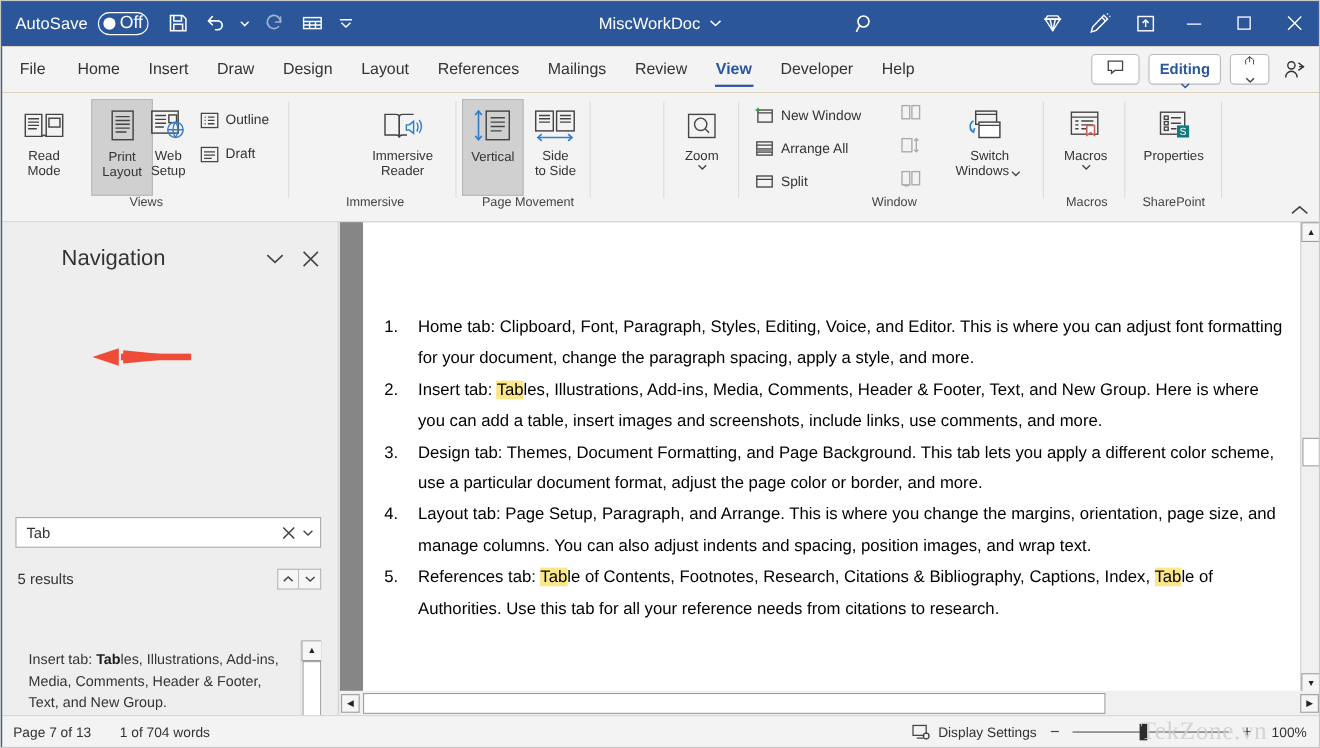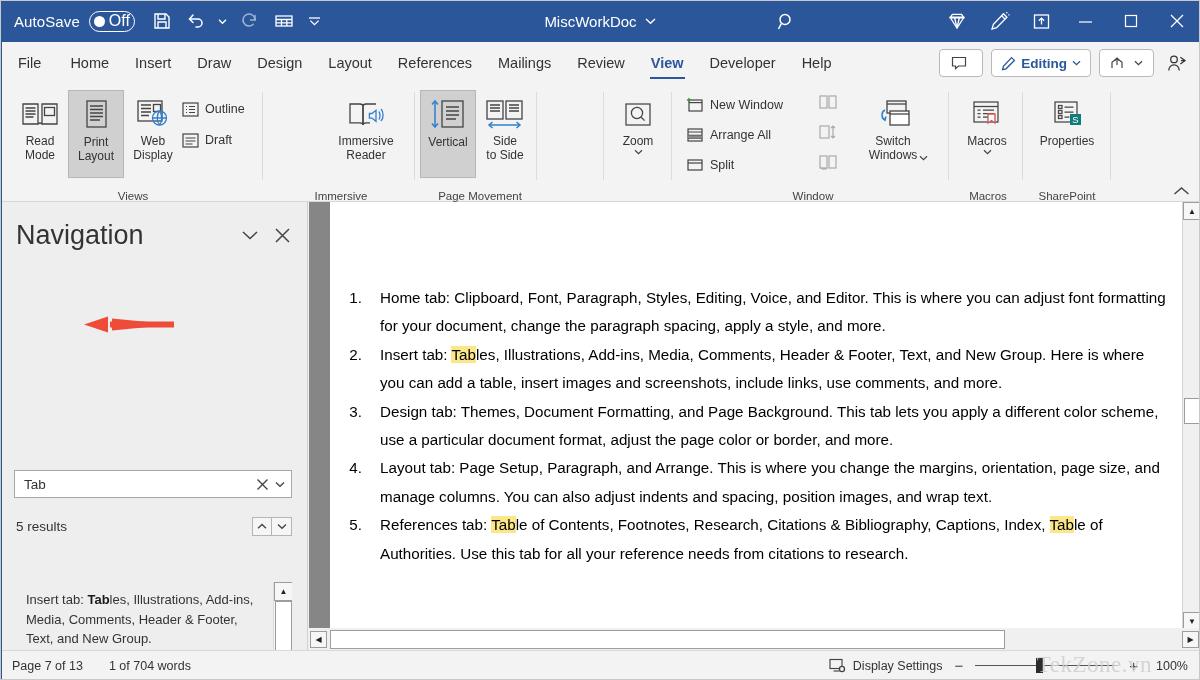--- a/index.html
+++ b/index.html
@@ -57,33 +57,33 @@
   }
   .rtab:first-child { padding-left:18px; padding-right:16px; }
   .rtab.active { color:#2b579a; font-weight:bold; }
   .rtab.active::after {
     content:""; position:absolute; left:12px; right:12px; bottom:5px;
     height:2.5px; background:#2b579a;
   }
   .tabs-right { position:absolute; right:8px; top:0; height:42px; display:flex; align-items:center; gap:8px; }
   .pill {
     height:28px; border:1px solid #b9b9b9; border-radius:4px; background:#fff;
-    display:flex; align-items:center; gap:5px; padding:0 9px; font-size:13.5px; color:#2b579a;
+    display:flex; align-items:center; gap:5px; padding:0 9px; font-size:13.5px; color:#2b579a;flex-direction:column;
   }
   .pill.plain { color:#444; padding:0 10px; }
   .pill.editing { font-weight:bold; }
 
   
   .ribbon {
     position:absolute; left:0; top:84px; width:1200px; height:118px;
     background:#f3f3f3; border-bottom:1px solid #d6d6d6;
   }
   .rgroup { position:absolute; top:0; height:118px; }
   .rgroup .glabel {
-    position:absolute; bottom:0; left:0; right:0; text-align:center;
+    position:absolute; bottom:12px; left:0; right:0; text-align:center;
     font-size:11.5px; color:#444;
   }
   .rsep { position:absolute; top:8px; width:1px; height:88px; background:#dcdcdc; }
   .bigbtn {
     position:absolute; top:6px; width:56px; height:88px;
     display:flex; flex-direction:column; align-items:center; padding-top:5px;
     font-size:12px; color:#333; line-height:14px; text-align:center;
   }
   .bigbtn.sel { background:#d0d0d0; border:1px solid #b6b6b6; }
   .bigbtn .ic { height:36px; display:flex; align-items:flex-end; justify-content:center; margin-bottom:3px; }
@@ -95,21 +95,21 @@
 
   
   .workspace { position:absolute; left:0; top:202px; width:1200px; height:448px; background:#f0f0f0; }
 
   
   .navpane {
     position:absolute; left:0; top:0; width:308px; height:448px;
     background:#eeeeee; border-right:1px solid #d0d0d0;
   }
   .nav-head { position:absolute; left:16px; top:16px; right:10px; height:34px; display:flex; align-items:center; }
-  .nav-title { font-size:27px; color:#333; font-weight:normal; }
+  .nav-title { font-size:20px; color:#333; font-weight:normal;margin-left:40px; }
   .nav-head-btns { margin-left:auto; display:flex; align-items:center; gap:14px; padding-right:6px;}
   .nav-search {
     position:absolute; left:14px; top:268px; width:278px; height:28px;
     background:#fff; border:1px solid #a8a8a8; display:flex; align-items:center;
     padding:0 6px 0 9px; font-size:13.5px; color:#333;
   }
   .nav-search .val { flex:1; }
   .nav-search .clr { color:#555; font-size:15px; padding:0 4px; }
   .nav-search .dd { color:#555; font-size:10px; padding-left:2px; }
   .nav-results-row { position:absolute; left:16px; top:313px; width:276px; height:22px; display:flex; align-items:center; }
@@ -358,42 +358,42 @@
             <path d="M3 5h15v20H3z"></path>
               <path d="M22 5h15v20H22z"></path>
               <path d="M18 25c1.4-1.4 2.6-1.4 4 0"></path>
             <path d="M5.5 9h10M5.5 12h10M5.5 15h10M5.5 18h8"></path>
             <rect x="24.5" y="8.5" width="10" height="8"></rect>
           </svg>
         </span>
         <span style="white-space:pre-line">Read
 Mode</span>
       </div>
-      <div class="bigbtn sel" style="left:62px;">
+      <div class="bigbtn sel" style="left:77px;">
         <span class="ic">
           <svg width="30" height="33" viewBox="0 0 30 33" fill="none" stroke="#444" stroke-width="1.3">
             <rect x="6" y="2" width="19" height="26"></rect>
             <path d="M9 7h13M9 10.5h13M9 14h13M9 17.5h13M9 21h10"></path>
           </svg>
         </span>
         <span style="white-space:pre-line">Print
 Layout</span>
       </div>
       <div class="bigbtn" style="left:119px;">
         <span class="ic">
           <svg width="38" height="33" viewBox="0 0 38 33" fill="none" stroke="#444" stroke-width="1.3">
             <rect x="4" y="3" width="24" height="20"></rect>
             <path d="M7 7h10M7 10.5h10M7 14h10M7 17.5h8"></path>
             <rect x="19.5" y="6.5" width="7" height="7"></rect>
             <circle cx="25.5" cy="20" r="7" stroke="#2f7fd1"></circle>
             <path d="M18.5 20h14M25.5 13c-3 3.6-3 10.4 0 14M25.5 13c3 3.6 3 10.4 0 14" stroke="#2f7fd1"></path>
           </svg>
         </span>
         <span style="white-space:pre-line">Web
-Display</span>
+Setup</span>
       </div>
       <div class="smbtn" style="left:176px;top:14px;">
         <svg width="17" height="15" viewBox="0 0 17 15" fill="none" stroke="#444" stroke-width="1.2">
           <rect x="1" y="1" width="15" height="13"></rect>
             <path d="M4 4.5h1M4 7.5h1M4 10.5h1M7 4.5h6M7 7.5h6M7 10.5h6"></path>
         </svg>
         <span>Outline</span>
       </div>
       <div class="smbtn" style="left:176px;top:45px;">
         <svg width="17" height="15" viewBox="0 0 17 15" fill="none" stroke="#444" stroke-width="1.2">
@@ -512,21 +512,21 @@
         </svg>
       </div>
       <div style="position:absolute;left:140px;top:70px;opacity:.42">
         <svg width="20" height="16" viewBox="0 0 20 16" fill="none" stroke="#444" stroke-width="1.2">
           <rect x="2" y="2" width="7" height="12"></rect>
             <rect x="11" y="2" width="7" height="12"></rect>
           <path d="M3 14c2 1.5 4 1.5 6 0"></path>
         </svg>
       </div>
 
-      <div class="bigbtn" style="left:178px;width:74px;">
+      <div class="bigbtn" style="left:178px;width:74px;text-align:right;">
         <span class="ic">
           <svg width="40" height="32" viewBox="0 0 40 32" fill="none" stroke="#444" stroke-width="1.3">
             <rect x="14" y="2" width="19" height="12"></rect>
               <path d="M14 5h19"></path>
             <rect x="17" y="12" width="19" height="14" fill="#fff"></rect>
               <path d="M17 15h19"></path>
             <path d="M12 11c-4 2-4 8 0 10" stroke="#2f7fd1" stroke-width="1.5"></path>
             <path d="M9 18.5l3 2.6 1-3.6" stroke="#2f7fd1" stroke-width="1.5"></path>
           </svg>
         </span>

